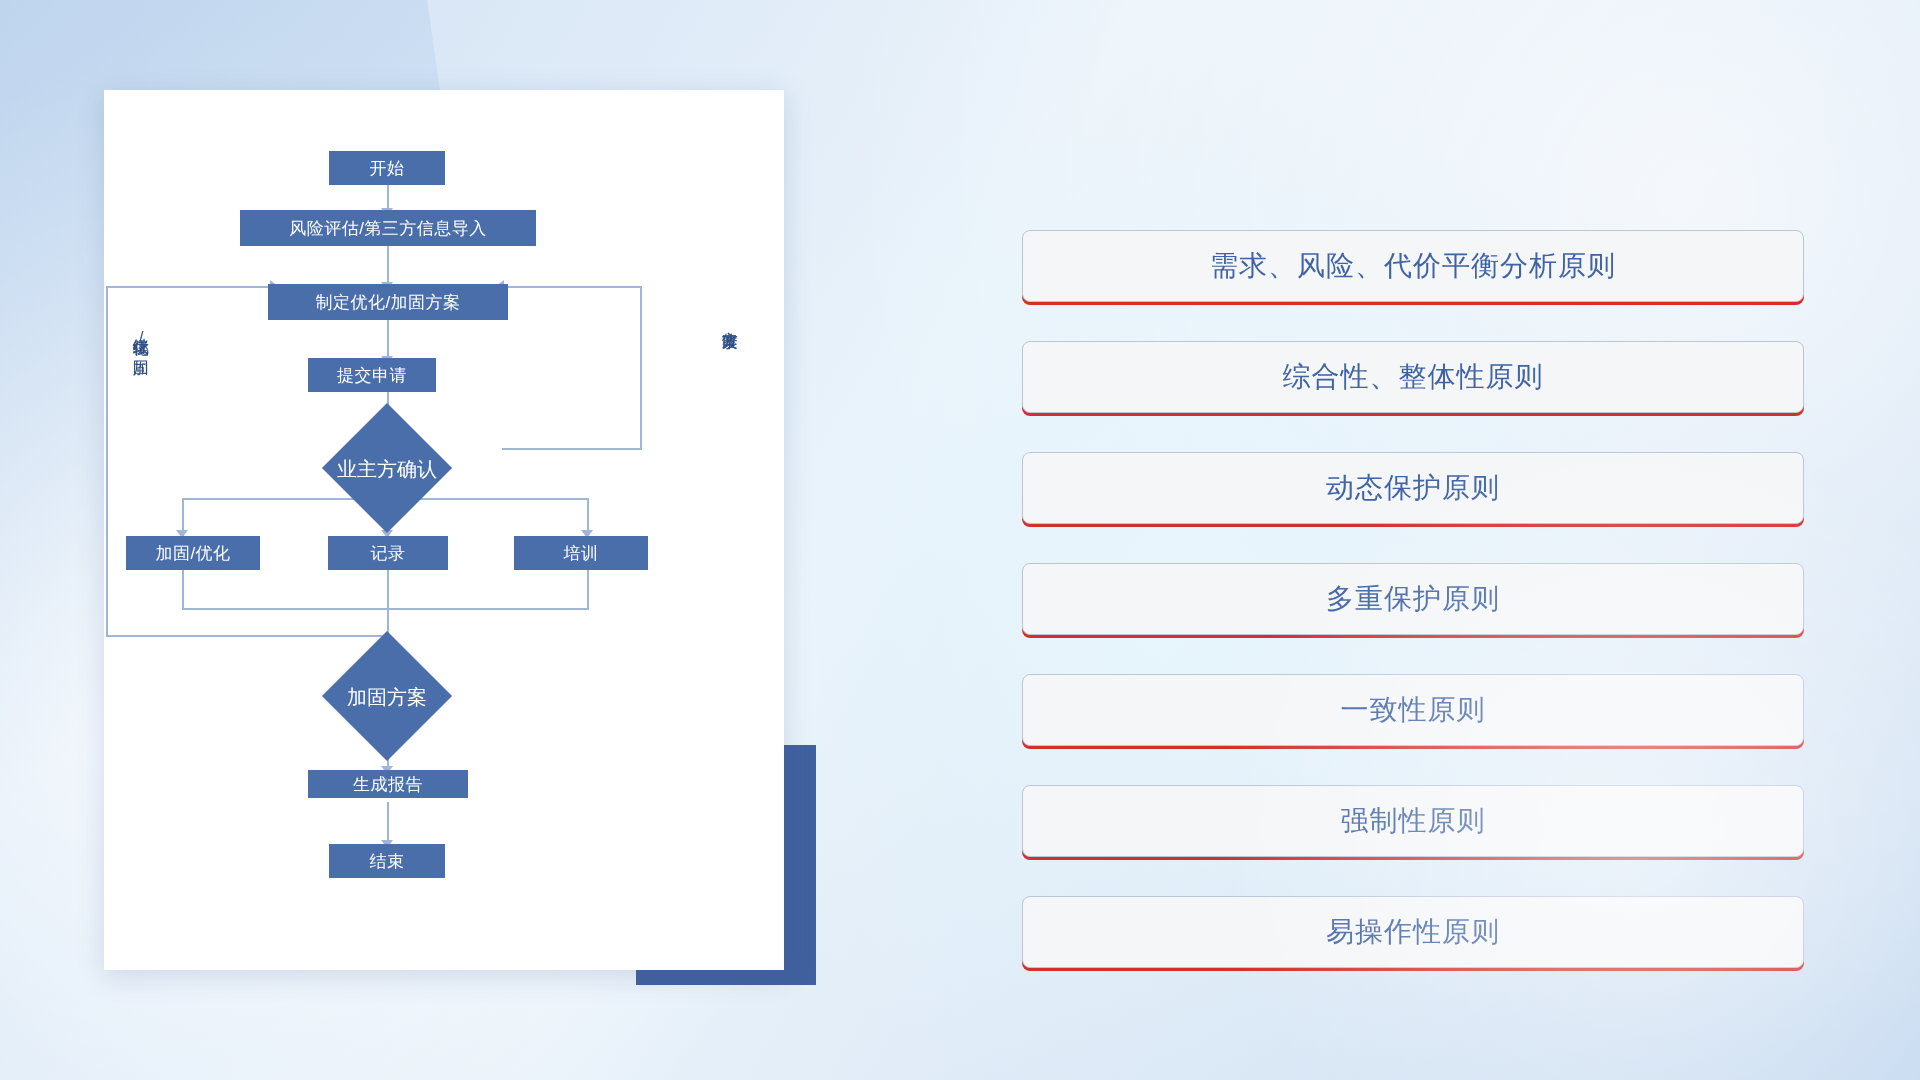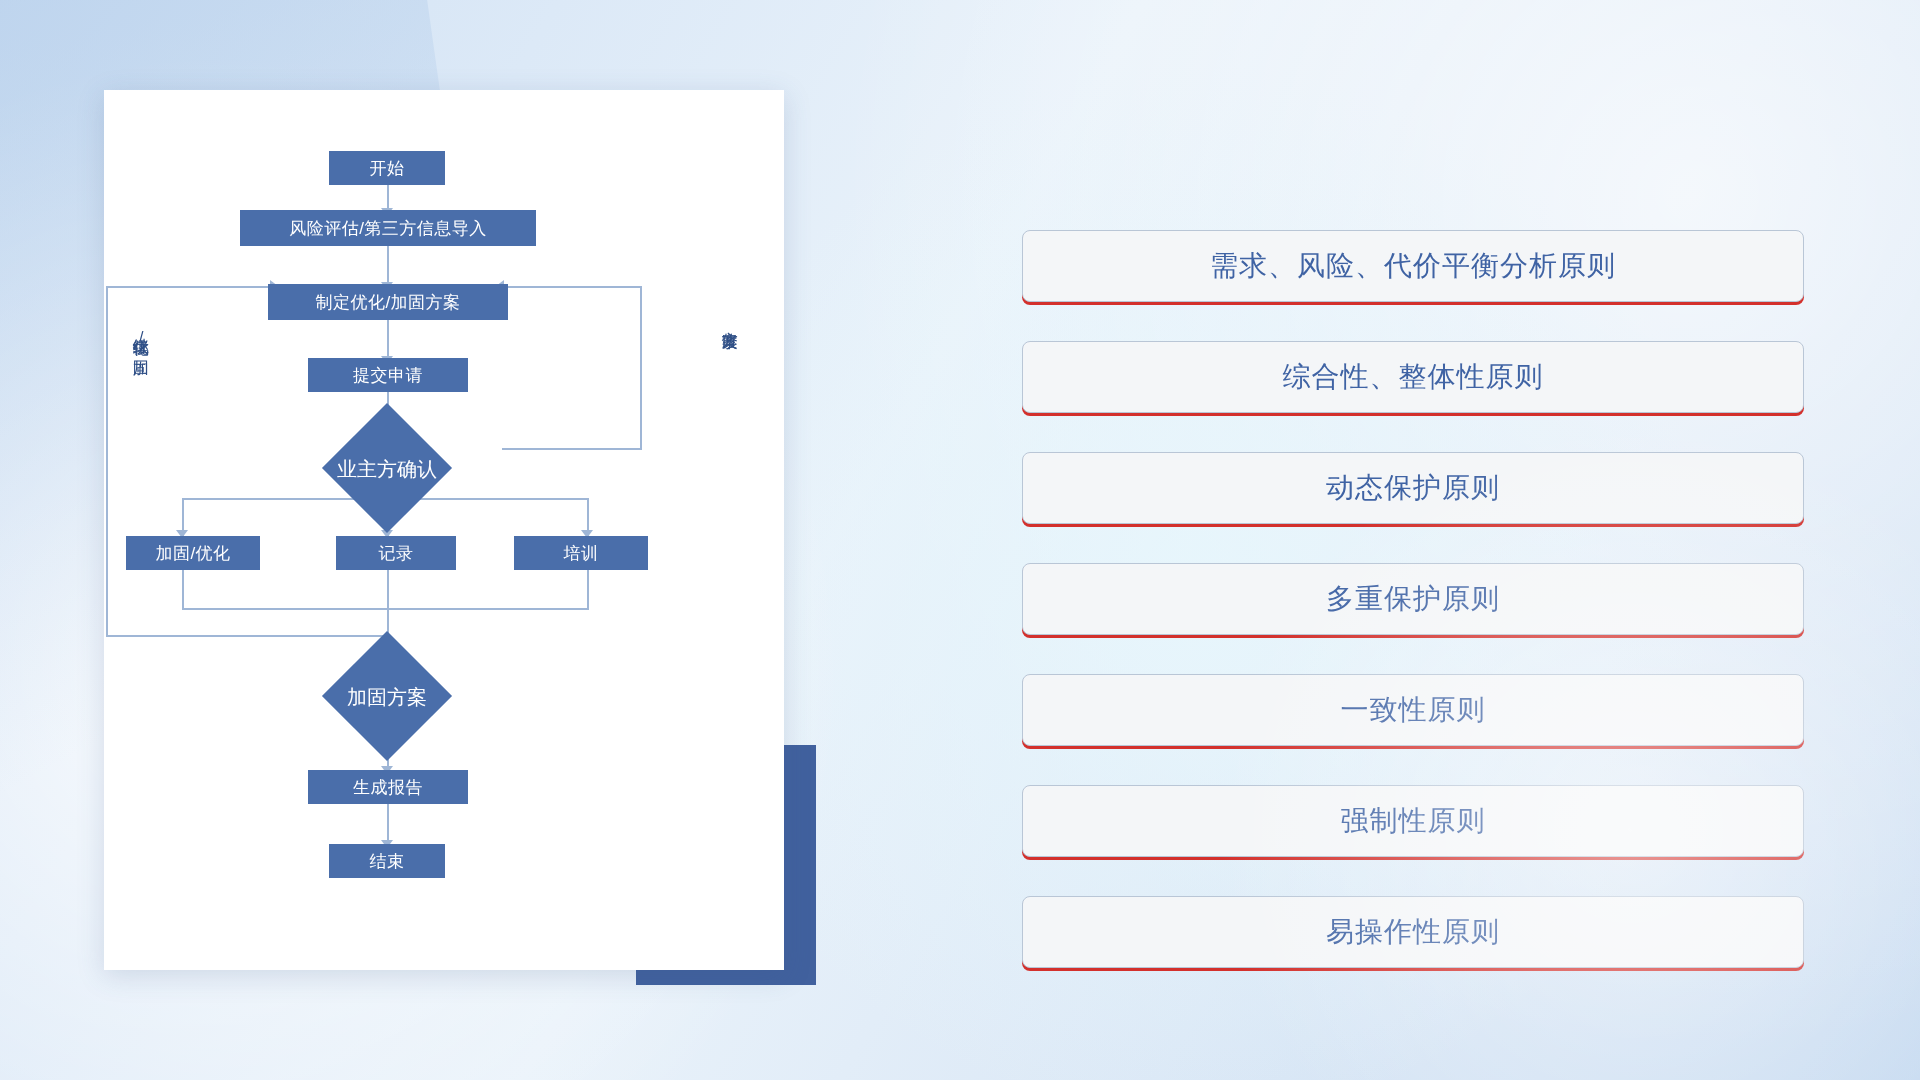--- a/index.html
+++ b/index.html
@@ -214,33 +214,33 @@
     <div class="line hline" style="left:398px; top:358px; width:138px;"></div>
     <div class="line hline" style="left:398px; top:196px; width:138px;"></div>
     <div class="arrow-left" style="left:392px; top:190px;"></div>
 
     <div class="node" style="left:225px; top:46px; width:116px; height:34px;margin-top:15px;">开始</div>
 
     <div class="node" style="left:164px; top:194px; width:240px; height:36px;">制定优化/加固方案</div>
 
     <div class="node" style="left:136px; top:120px; width:296px; height:36px;">风险评估/第三方信息导入</div>
 
-    <div class="node" style="left:204px; top:268px; width:160px; height:34px;">提交申请</div>
+    <div class="node" style="left:204px; top:268px; width:128px; height:34px;">提交申请</div>
 
     <div class="diamond" style="left:237px; top:332px; width:92px; height:92px;"></div>
     <div class="diamond-label" style="left:203px; top:368px; width:160px; height:22px;">业主方确认</div>
 
     <div class="node" style="left:22px; top:446px; width:134px; height:34px;">加固/优化</div>
-    <div class="node" style="left:232px; top:446px; width:120px; height:34px;">记录</div>
+    <div class="node" style="left:224px; top:446px; width:120px; height:34px;">记录</div>
     <div class="node" style="left:410px; top:446px; width:134px; height:34px;">培训</div>
 
     <div class="diamond" style="left:237px; top:560px; width:92px; height:92px;"></div>
     <div class="diamond-label" style="left:203px; top:596px; width:160px; height:22px;">加固方案</div>
 
-    <div class="node" style="left:204px; top:680px; width:160px; height:34px;">生成报告</div>
+    <div class="node" style="left:204px; top:680px; width:160px; height:28px;">生成报告</div>
 
     <div class="node" style="left:225px; top:754px; width:116px; height:34px;">结束</div>
   </div>
 
 
   <div class="principle" style="top:341px;">综合性、整体性原则</div>
   <div class="principle" style="top:230px;">需求、风险、代价平衡分析原则</div>
   <div class="principle" style="top:452px;">动态保护原则</div>
   <div class="principle" style="top:563px;">多重保护原则</div>
   <div class="principle" style="top:674px;">一致性原则</div>

